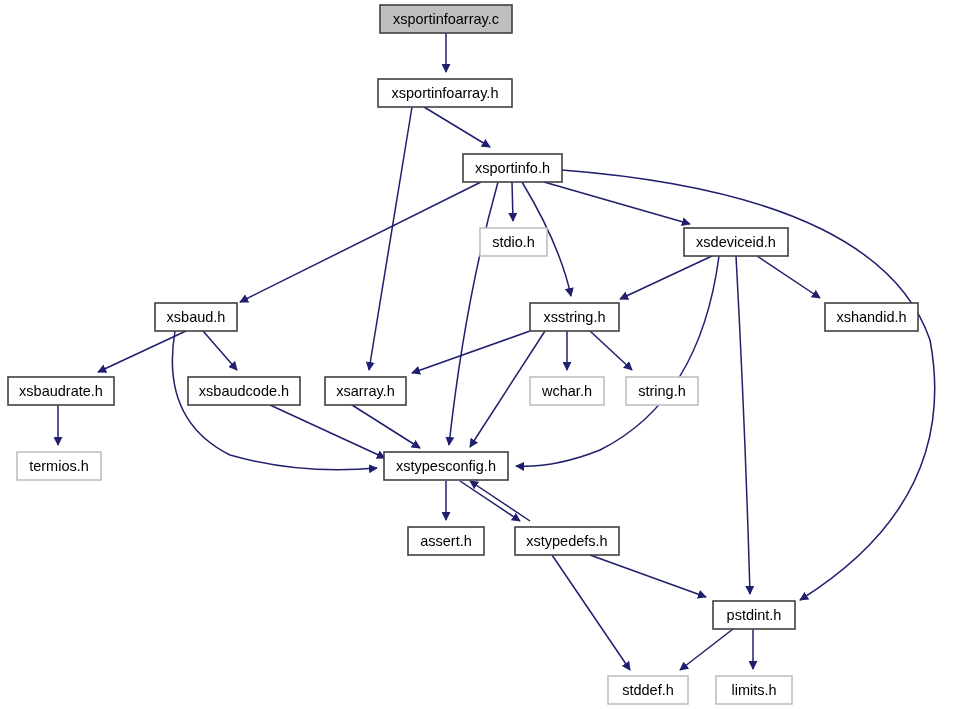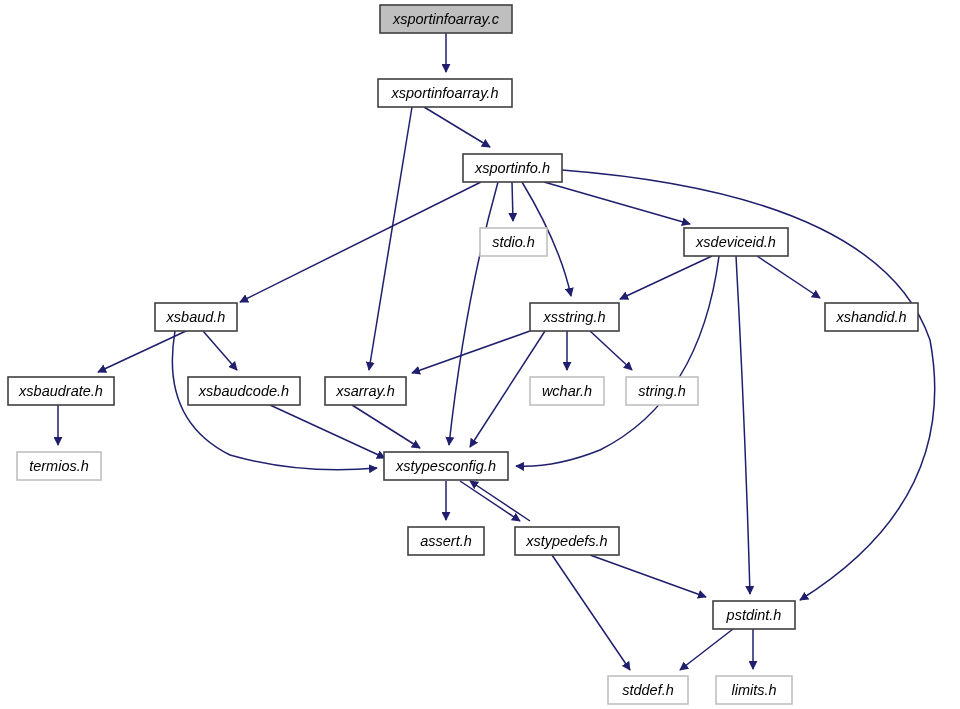--- a/index.html
+++ b/index.html
@@ -10,21 +10,20 @@
   body {
     width: 960px;
     height: 709px;
     overflow: hidden;
     font-family: "Liberation Sans", sans-serif;
   }
   #graph-root {
     position: relative;
     width: 960px;
     height: 596px;
-    font-style: italic;
   }
   svg#dep-graph {
     display: block;
     width: 960px;
     height: 709px;
   }
   .node-box {
     stroke-width: 1.6;
   }
   .node-box.local {

